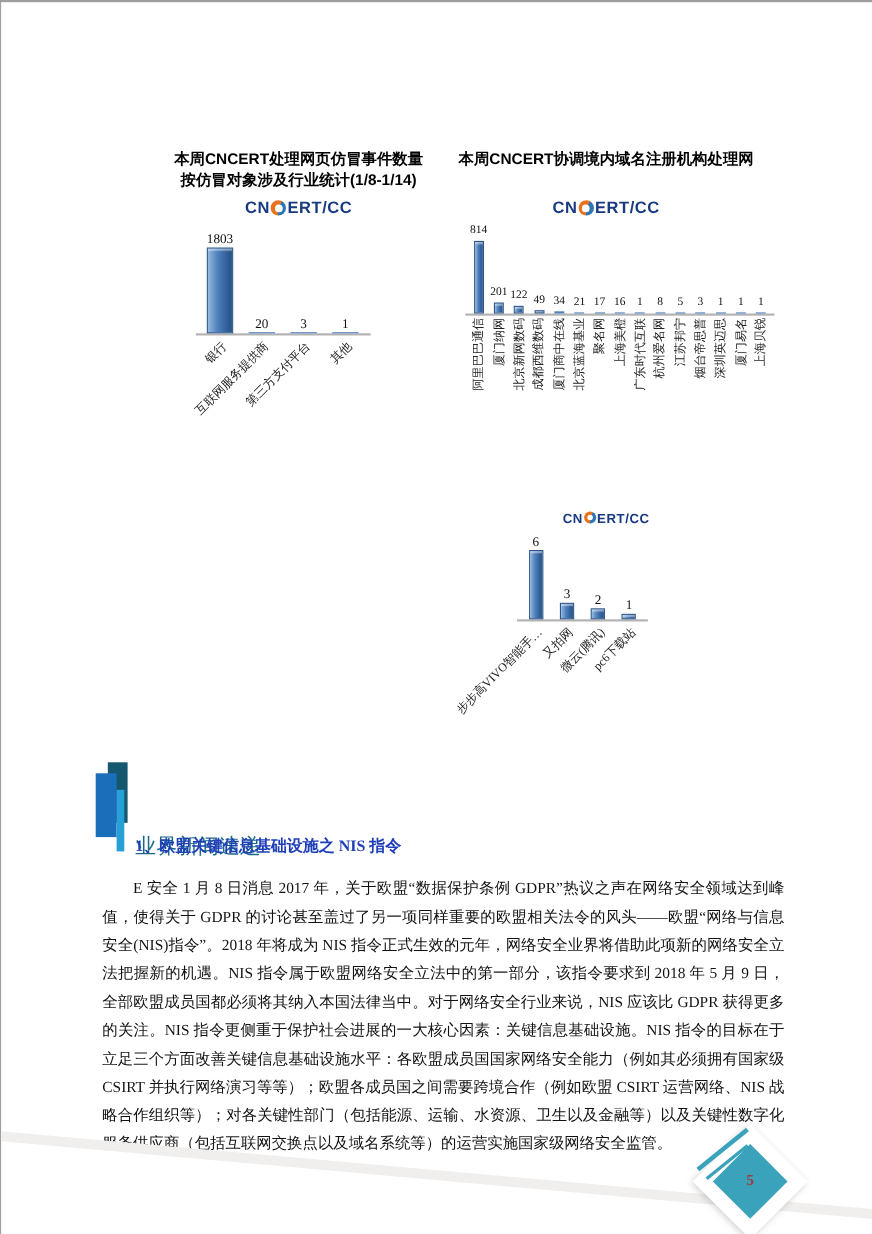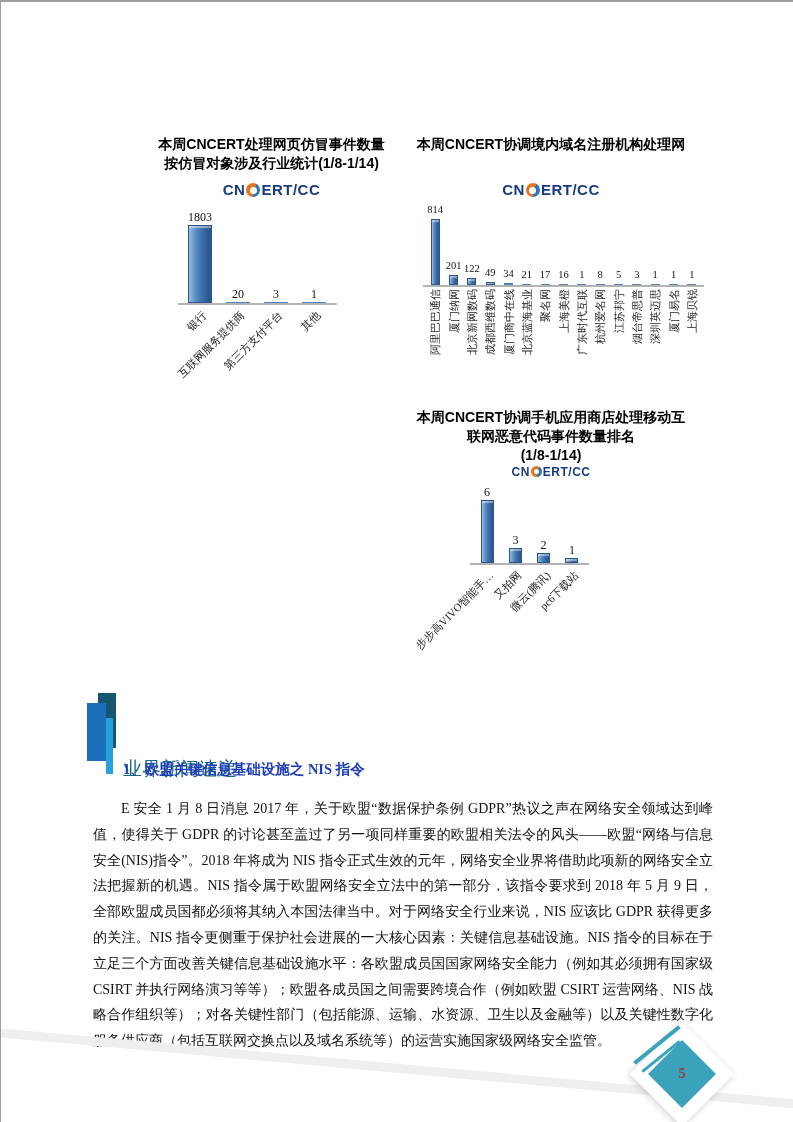--- a/index.html
+++ b/index.html
@@ -140,25 +140,20 @@
         <div class="val" style="left: 222.5px; top: 50px;">1</div>
         <div class="cat" style="left: 153.5px; top: 70px; width: 88px; transform-origin: 100% 0px; transform: rotate(-90deg);">厦门易名</div>
         <div class="bar bar-flat" style="left: 261.3px; top: 65px; width: 9px; height: 1px;"></div>
         <div class="val" style="left: 240.8px; top: 50px;">1</div>
         <div class="cat" style="left: 171.8px; top: 70px; width: 88px; transform-origin: 100% 0px; transform: rotate(-90deg);">上海贝锐</div>
       </div>
   </div>
 
 
   <div class="chart chart-appstore" style="left:400px;top:406px;width:300px;height:240px;">
-    <div class="c-title">
-        <div>本周CNCERT协调手机应用商店处理移动互</div>
-        <div>联网恶意代码事件数量排名</div>
-        <div>(1/8-1/14)</div>
-      </div>
     <div class="logo logo-sm" style="top:54px;">
       <span class="lg-txt">CN</span><span class="lg-circle"></span><span class="lg-txt">ERT/CC</span>
     </div>
     <div class="plot" style="left:72px;top:92px;width:113px;height:148px;">
         <div class="axis" style="top: 63px;"></div>
         <div class="bar" style="left: 7.6px; top: 0px; width: 13px; height: 63px;"></div>
         <div class="val" style="left: -10.9px; top: -15px;">6</div>
         <div class="cat" style="left: -107.9px; top: 69px; width: 122px; transform-origin: 100% 0px; transform: rotate(-45deg);">步步高VIVO智能手…</div>
         <div class="bar" style="left: 35.9px; top: 48px; width: 13px; height: 15px;"></div>
         <div class="val" style="left: 17.4px; top: 33px;">3</div>

